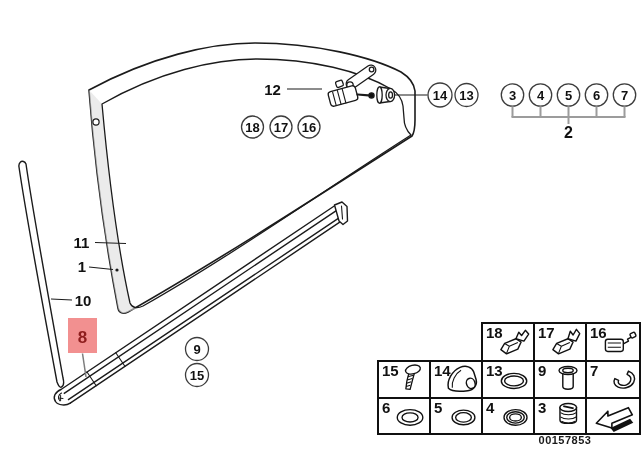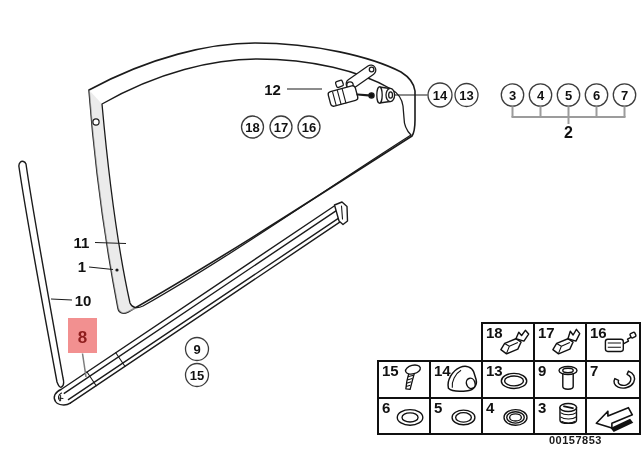--- a/index.html
+++ b/index.html
@@ -20,21 +20,21 @@
     margin-left:-2px; position:relative; width:54px;
   }
   .pcell:first-child { margin-left:0; }
   .pnum {
     position:absolute; left:3px; top:0px; font-size:15px; font-weight:bold;
     color:#111; line-height:18px;
   }
   .picon { position:absolute; right:0; bottom:1px; }
   .picon-center { position:absolute; left:3px; top:2px; }
   #doc-number {
-    position:absolute; left:549px; top:434px; width:82px; text-align:left;
+    position:absolute; left:524px; top:434px; width:82px; text-align:center;
     font-size:11px; letter-spacing:0.5px; color:#1a1a1a; font-weight:bold;
   }
 </style>
 </head>
 <body>
 
 <div id="stage">
 
 <svg id="diagram-svg" width="644" height="455" viewBox="0 0 644 455" xmlns="http://www.w3.org/2000/svg">
 

